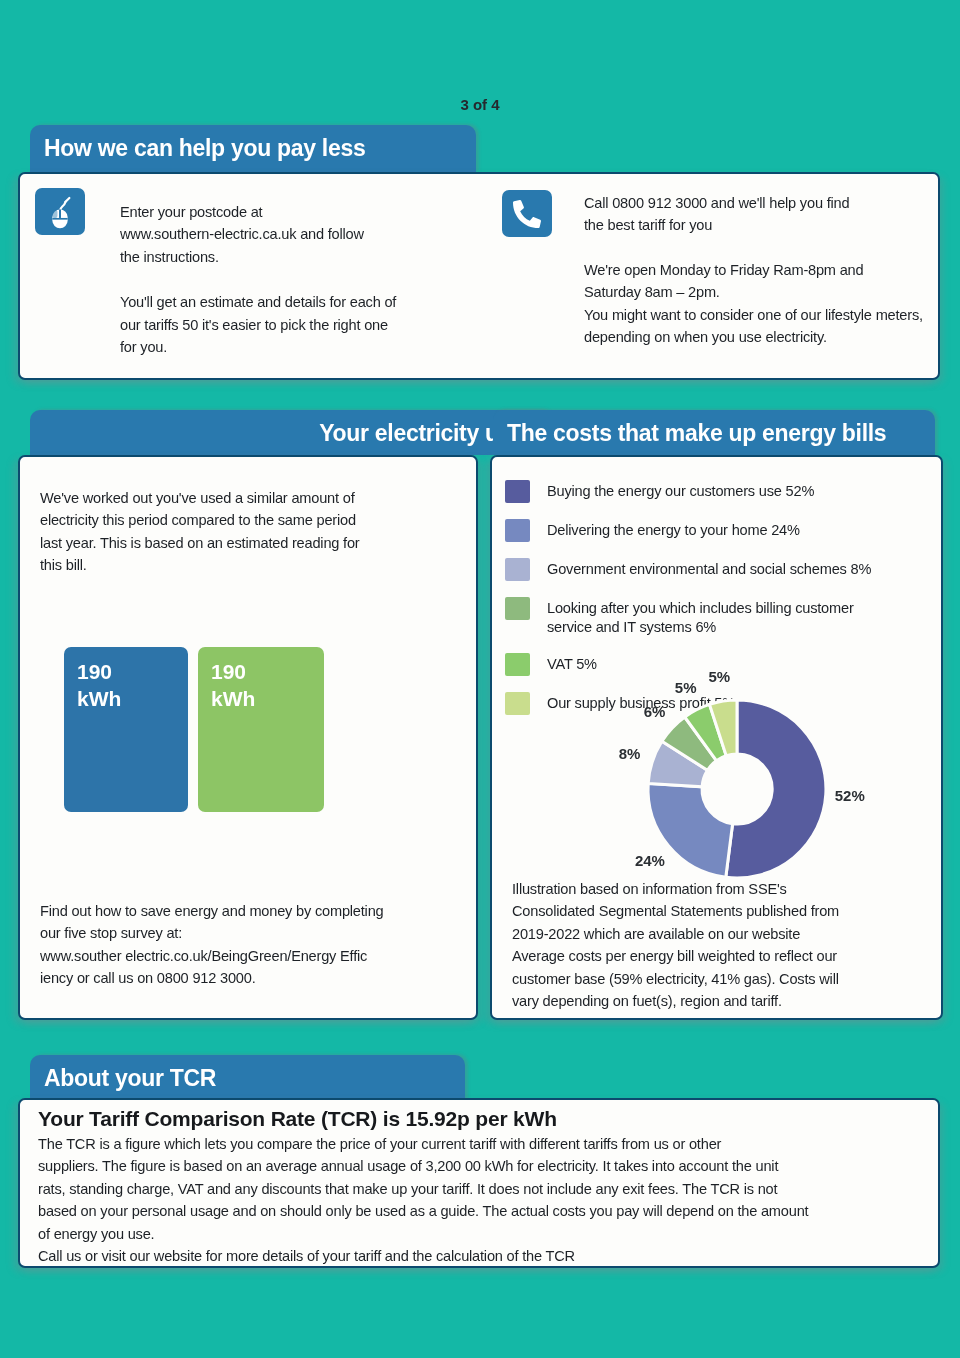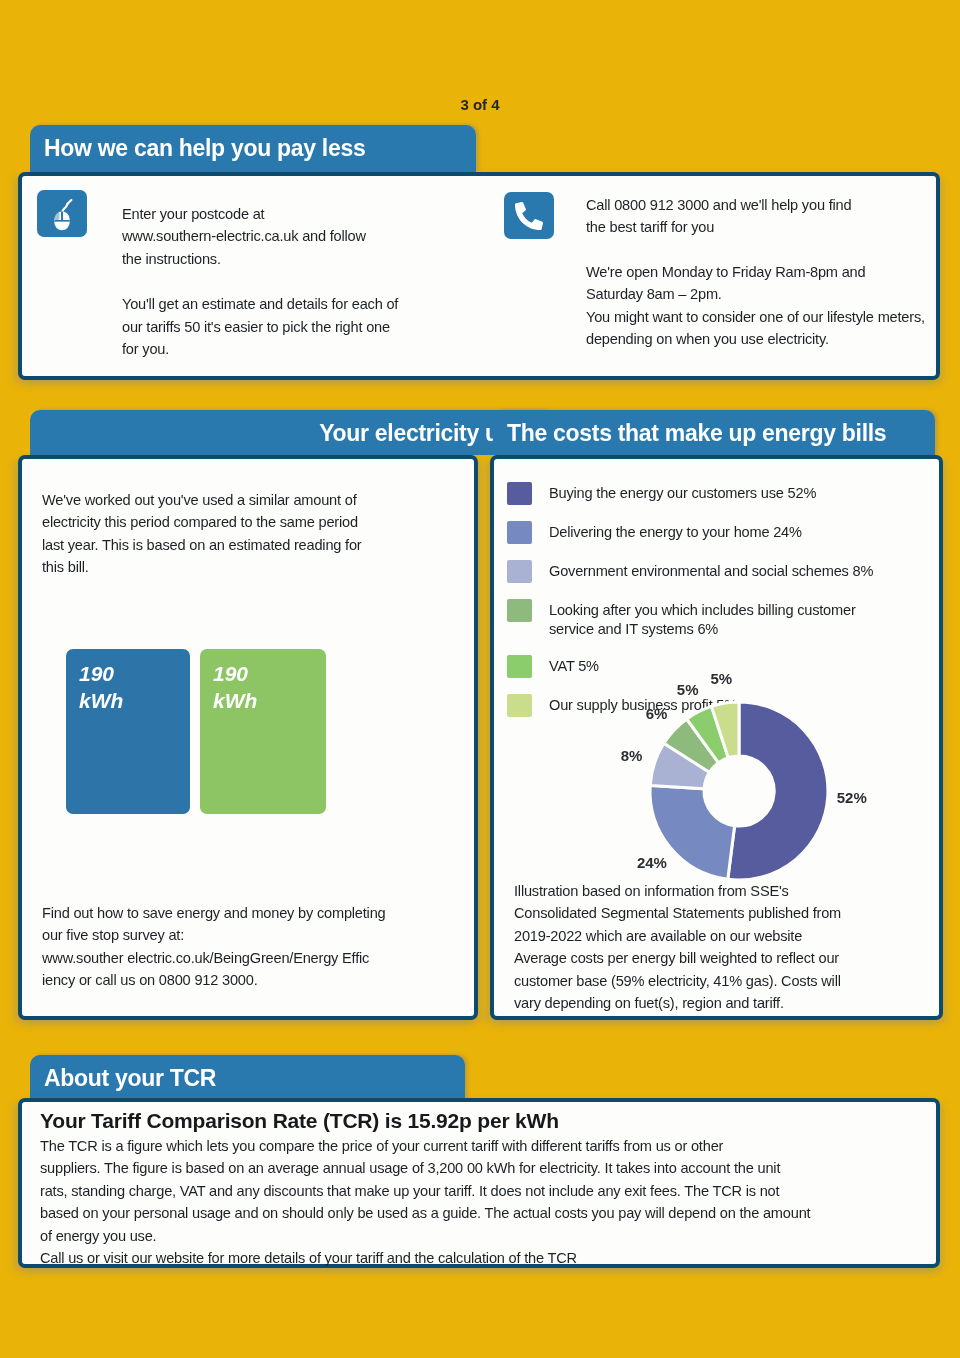--- a/index.html
+++ b/index.html
@@ -2,39 +2,39 @@
 <html><head>
 <meta charset="utf-8">
 <style>
   html,body { margin:0; padding:0; }
   body {
     width:960px; height:1358px; position:relative;
     background:#ffffff;
     font-family:"Liberation Sans", sans-serif;
     color:#1d2126;
   }
-  .page { position:absolute; inset:0; background:#eab308; overflow:hidden; }
+  .page { position:absolute; inset:0; background:#14b8a6; overflow:hidden; }
 
   .page-num {
     position:absolute; top:96px; left:0; width:100%;
     text-align:center; font-size:15px; font-weight:bold; color:#25292e;
   }
 
   .tab-header {
     position:absolute; box-sizing:border-box;
     background:#2979ae; color:#ffffff;
     font-weight:bold; font-size:23px; letter-spacing:-0.3px;
     border-radius:10px 10px 0 0;
     padding:10px 0 0 14px;
     box-shadow:3px -1px 3px rgba(110,120,128,.30);
   }
   .panel-body {
     position:absolute; box-sizing:border-box;
     background:#fdfdfb;
-    border:4px solid #0c4a6e; border-radius:7px;
+    border:2px solid #0c4a6e; border-radius:7px;
     box-shadow:-5px 4px 7px rgba(128,138,143,.28), 4px 4px 6px rgba(128,138,143,.26);
   }
 
   .txt {
     white-space:pre-line;
     font-size:14.6px; line-height:22.4px; letter-spacing:-0.2px;
     color:#1d2126;
   }
 
   .icon-tile {
@@ -42,21 +42,20 @@
     background:#2979ae; border-radius:7px;
     display:flex; align-items:center; justify-content:center;
   }
 
   .usage-bar {
     position:absolute; box-sizing:border-box;
     width:124px; height:165px; border-radius:7px;
     color:#ffffff; font-weight:bold;
     font-size:21px; line-height:27px;
     padding:11px 0 0 13px;
-    font-style:italic;
   }
   .usage-bar span { display:block; }
 
   .legend { position:absolute; left:0; top:7px; right:6px; }
   .legend-row { display:flex; align-items:flex-start; margin:16px 0 11px 13px; }
   .swatch { width:25px; height:23px; border-radius:2px; margin-right:17px; flex:none; }
   .legend-text {
     font-size:14.6px; line-height:19px; letter-spacing:-0.2px;
     white-space:pre-line; padding-top:2px;
   }

